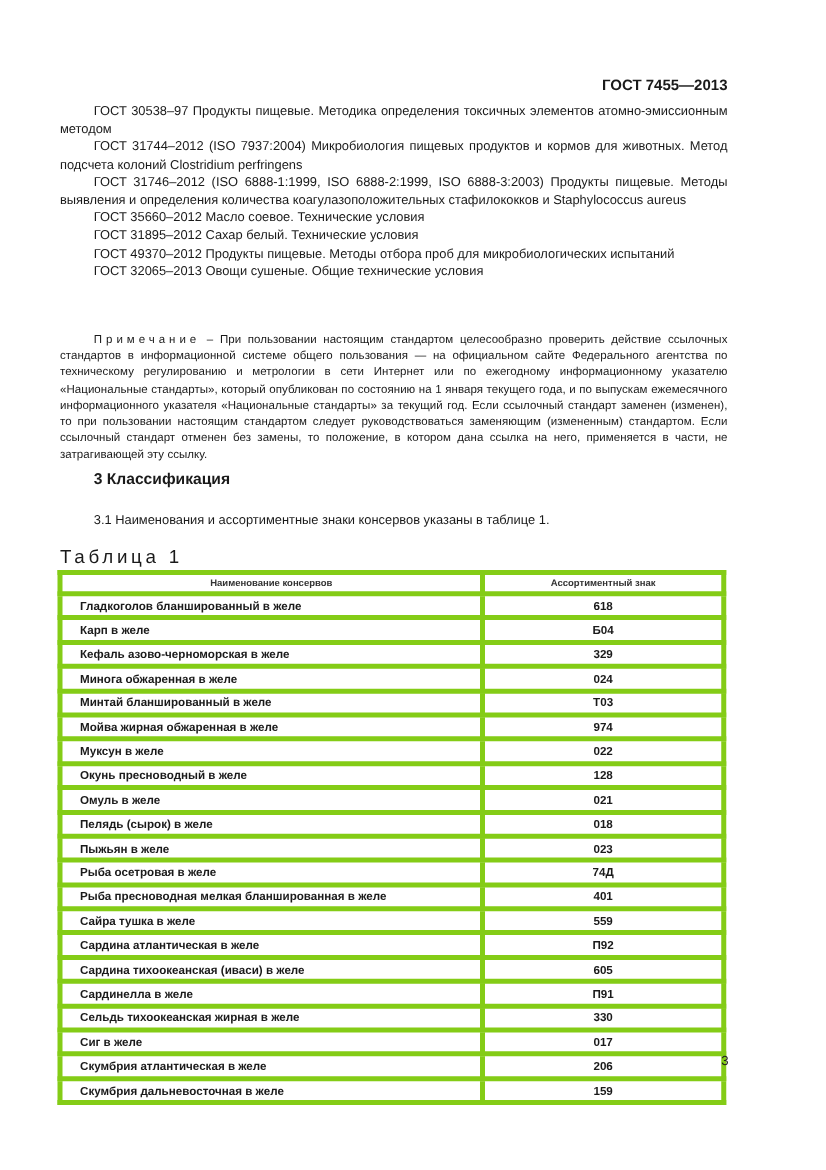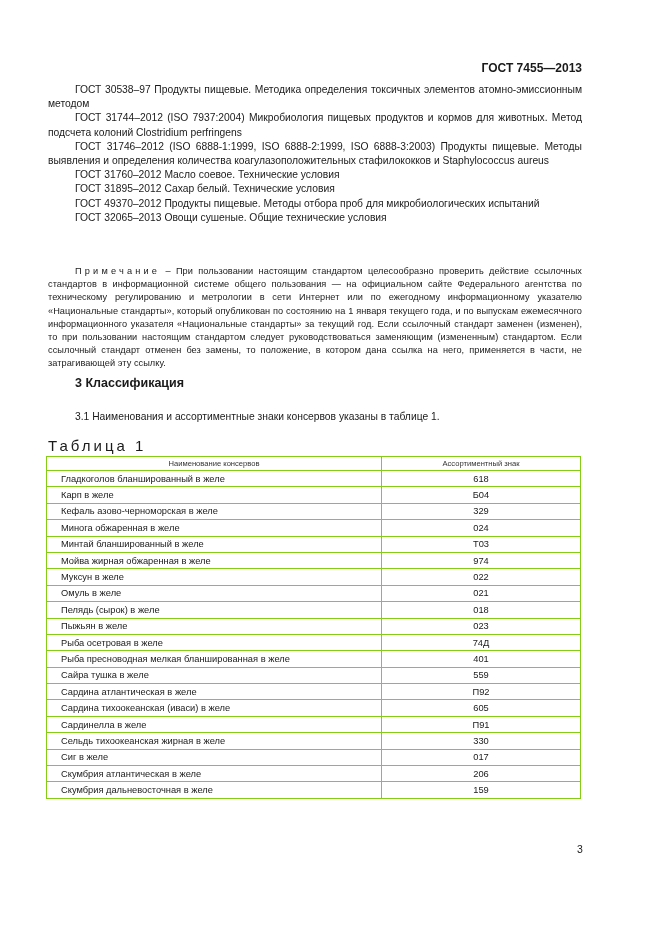--- a/index.html
+++ b/index.html
@@ -9,36 +9,36 @@
   .refs { position: absolute; left: 48px; top: 83px; width: 534px; font-size: 10.3px; line-height: 14.2px; }
   .ref { text-indent: 27px; text-align: justify; }
   .note { position: absolute; left: 48px; top: 265px; width: 534px; font-size: 9.2px; line-height: 13.2px;
           text-align: justify; text-indent: 27px; letter-spacing: 0.05px; }
   .note .label { letter-spacing: 3.2px; }
   .section { position: absolute; left: 75px; top: 352px; font-size: 12.5px; font-weight: bold; margin-top: 24px; }
   .para { position: absolute; left: 75px; top: 411px; font-size: 10.3px; }
   .table-label { position: absolute; left: 48px; top: 437px; font-size: 15px; letter-spacing: 3px; }
   table { position: absolute; left: 46px; top: 456px; width: 535px; border-collapse: collapse;
           font-size: 9.3px; }
-  td, th { border: 1px solid #84cc16; height: 15.4px; padding: 0 14px; font-weight: normal; }
+  td, th { border: 4px solid #84cc16; height: 15.4px; padding: 0 14px; font-weight: bold; }
   th { font-size: 7.6px; text-align: center; color: #333; height: 13px; }
   th.c1, td.c1 { width: 306px; }
   td.c2 { text-align: center; }
   .page-num { position: absolute; left: 577px; top: 843px; font-size: 10.5px; }
 </style>
 </head>
 <body>
 
 <div class="header">ГОСТ 7455—2013</div>
 
 <div class="refs">
   <div class="ref">ГОСТ 30538–97 Продукты пищевые. Методика определения токсичных элементов атомно-эмиссионным методом</div>
   <div class="ref">ГОСТ 31744–2012 (ISO 7937:2004) Микробиология пищевых продуктов и кормов для животных. Метод подсчета колоний Clostridium perfringens</div>
   <div class="ref">ГОСТ 31746–2012 (ISO 6888-1:1999, ISO 6888-2:1999, ISO 6888-3:2003) Продукты пищевые. Методы выявления и определения количества коагулазоположительных стафилококков и Staphylococcus aureus</div>
-  <div class="ref">ГОСТ 31760–2012 Масло соевое. Технические условия</div>
+  <div class="ref">ГОСТ 35660–2012 Масло соевое. Технические условия</div>
   <div class="ref">ГОСТ 31895–2012 Сахар белый. Технические условия</div>
   <div class="ref">ГОСТ 49370–2012 Продукты пищевые. Методы отбора проб для микробиологических испытаний</div>
   <div class="ref">ГОСТ 32065–2013 Овощи сушеные. Общие технические условия</div>
 </div>
 
 <div class="note"><span class="label">Примечание</span><span> – При пользовании настоящим стандартом целесообразно проверить действие ссылочных стандартов в информационной системе общего пользования — на официальном сайте Федерального агентства по техническому регулированию и метрологии в сети Интернет или по ежегодному информационному указателю «Национальные стандарты», который опубликован по состоянию на 1 января текущего года, и по выпускам ежемесячного информационного указателя «Национальные стандарты» за текущий год. Если ссылочный стандарт заменен (изменен), то при пользовании настоящим стандартом следует руководствоваться заменяющим (измененным) стандартом. Если ссылочный стандарт отменен без замены, то положение, в котором дана ссылка на него, применяется в части, не затрагивающей эту ссылку.</span></div>
 
 <div class="section">3 Классификация</div>
 
 <div class="para">3.1 Наименования и ассортиментные знаки консервов указаны в таблице 1.</div>
@@ -73,20 +73,24 @@
         <td class="c1">Минтай бланшированный в желе</td>
         <td class="c2">Т03</td>
       </tr>
       <tr>
         <td class="c1">Мойва жирная обжаренная в желе</td>
         <td class="c2">974</td>
       </tr>
       <tr>
         <td class="c1">Муксун в желе</td>
         <td class="c2">022</td>
+      </tr>
+      <tr>
+        <td class="c1">Окунь пресноводный в желе</td>
+        <td class="c2">128</td>
       </tr>
       <tr>
         <td class="c1">Омуль в желе</td>
         <td class="c2">021</td>
       </tr>
       <tr>
         <td class="c1">Пелядь (сырок) в желе</td>
         <td class="c2">018</td>
       </tr>
       <tr>

